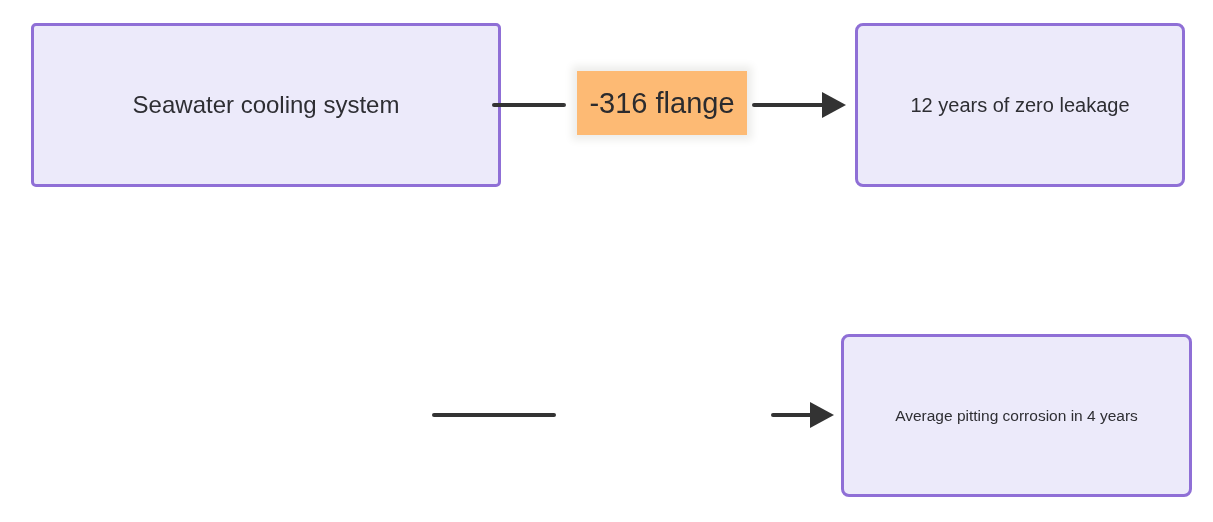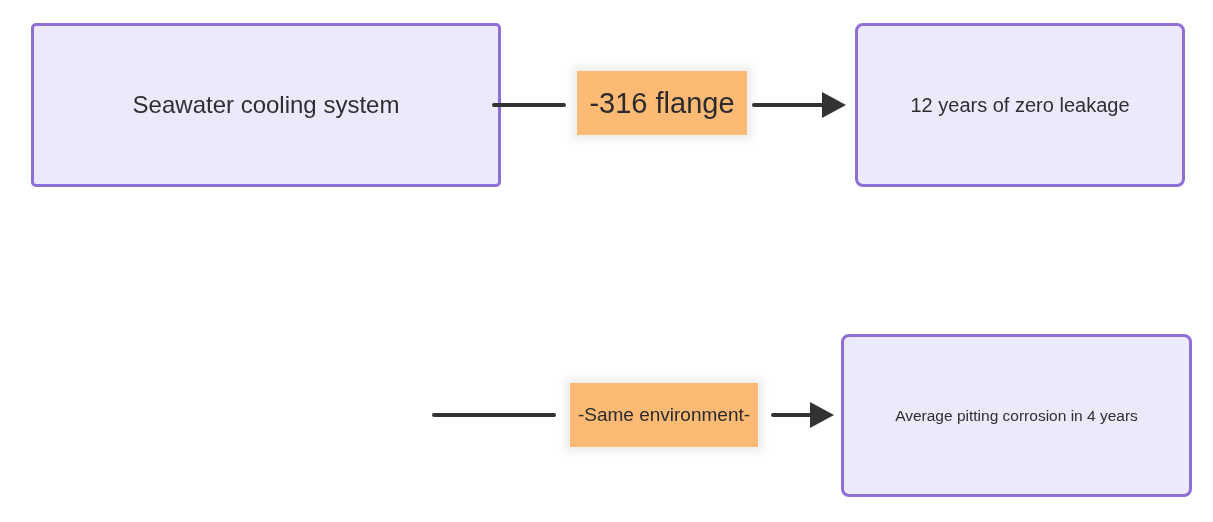--- a/index.html
+++ b/index.html
@@ -89,21 +89,20 @@
 
   <div id="arrow-1" class="arrowhead"></div>
 
   <div id="node-b" class="node rounded">
     <span>12 years of zero leakage</span>
   </div>
 
 
   <div id="line-2a" class="edge-line"></div>
 
-  <div id="edge-label-2" class="edge-label">-Same environment-</div>
 
   <div id="line-2b" class="edge-line"></div>
 
   <div id="arrow-2" class="arrowhead"></div>
 
   <div id="node-d" class="node rounded">
     <span>Average pitting corrosion in 4 years</span>
   </div>
 
 </div>

